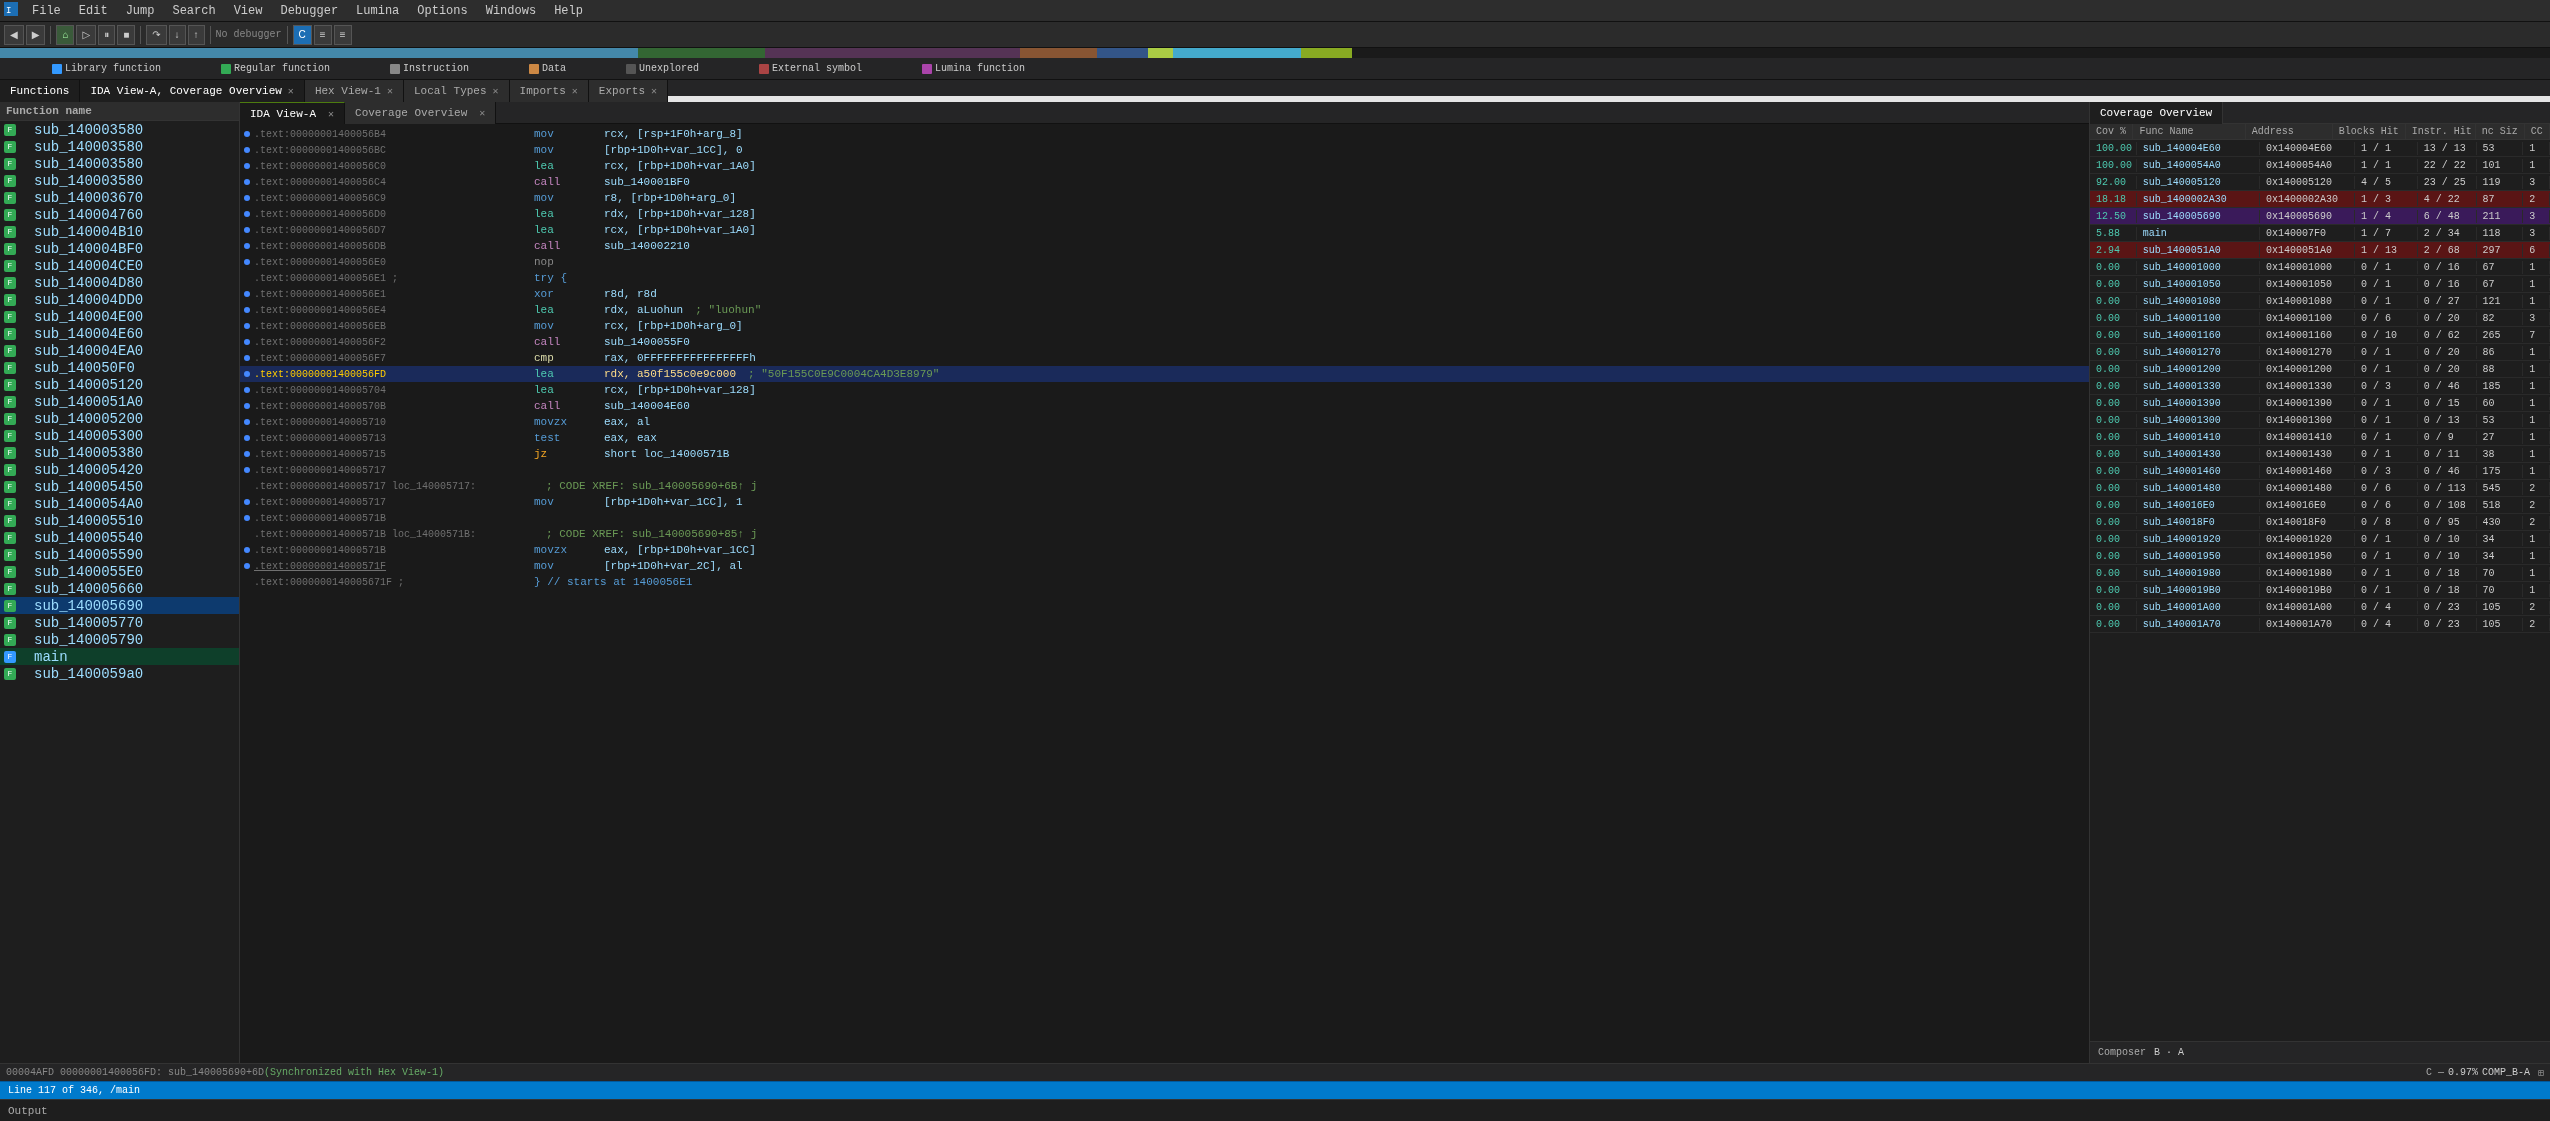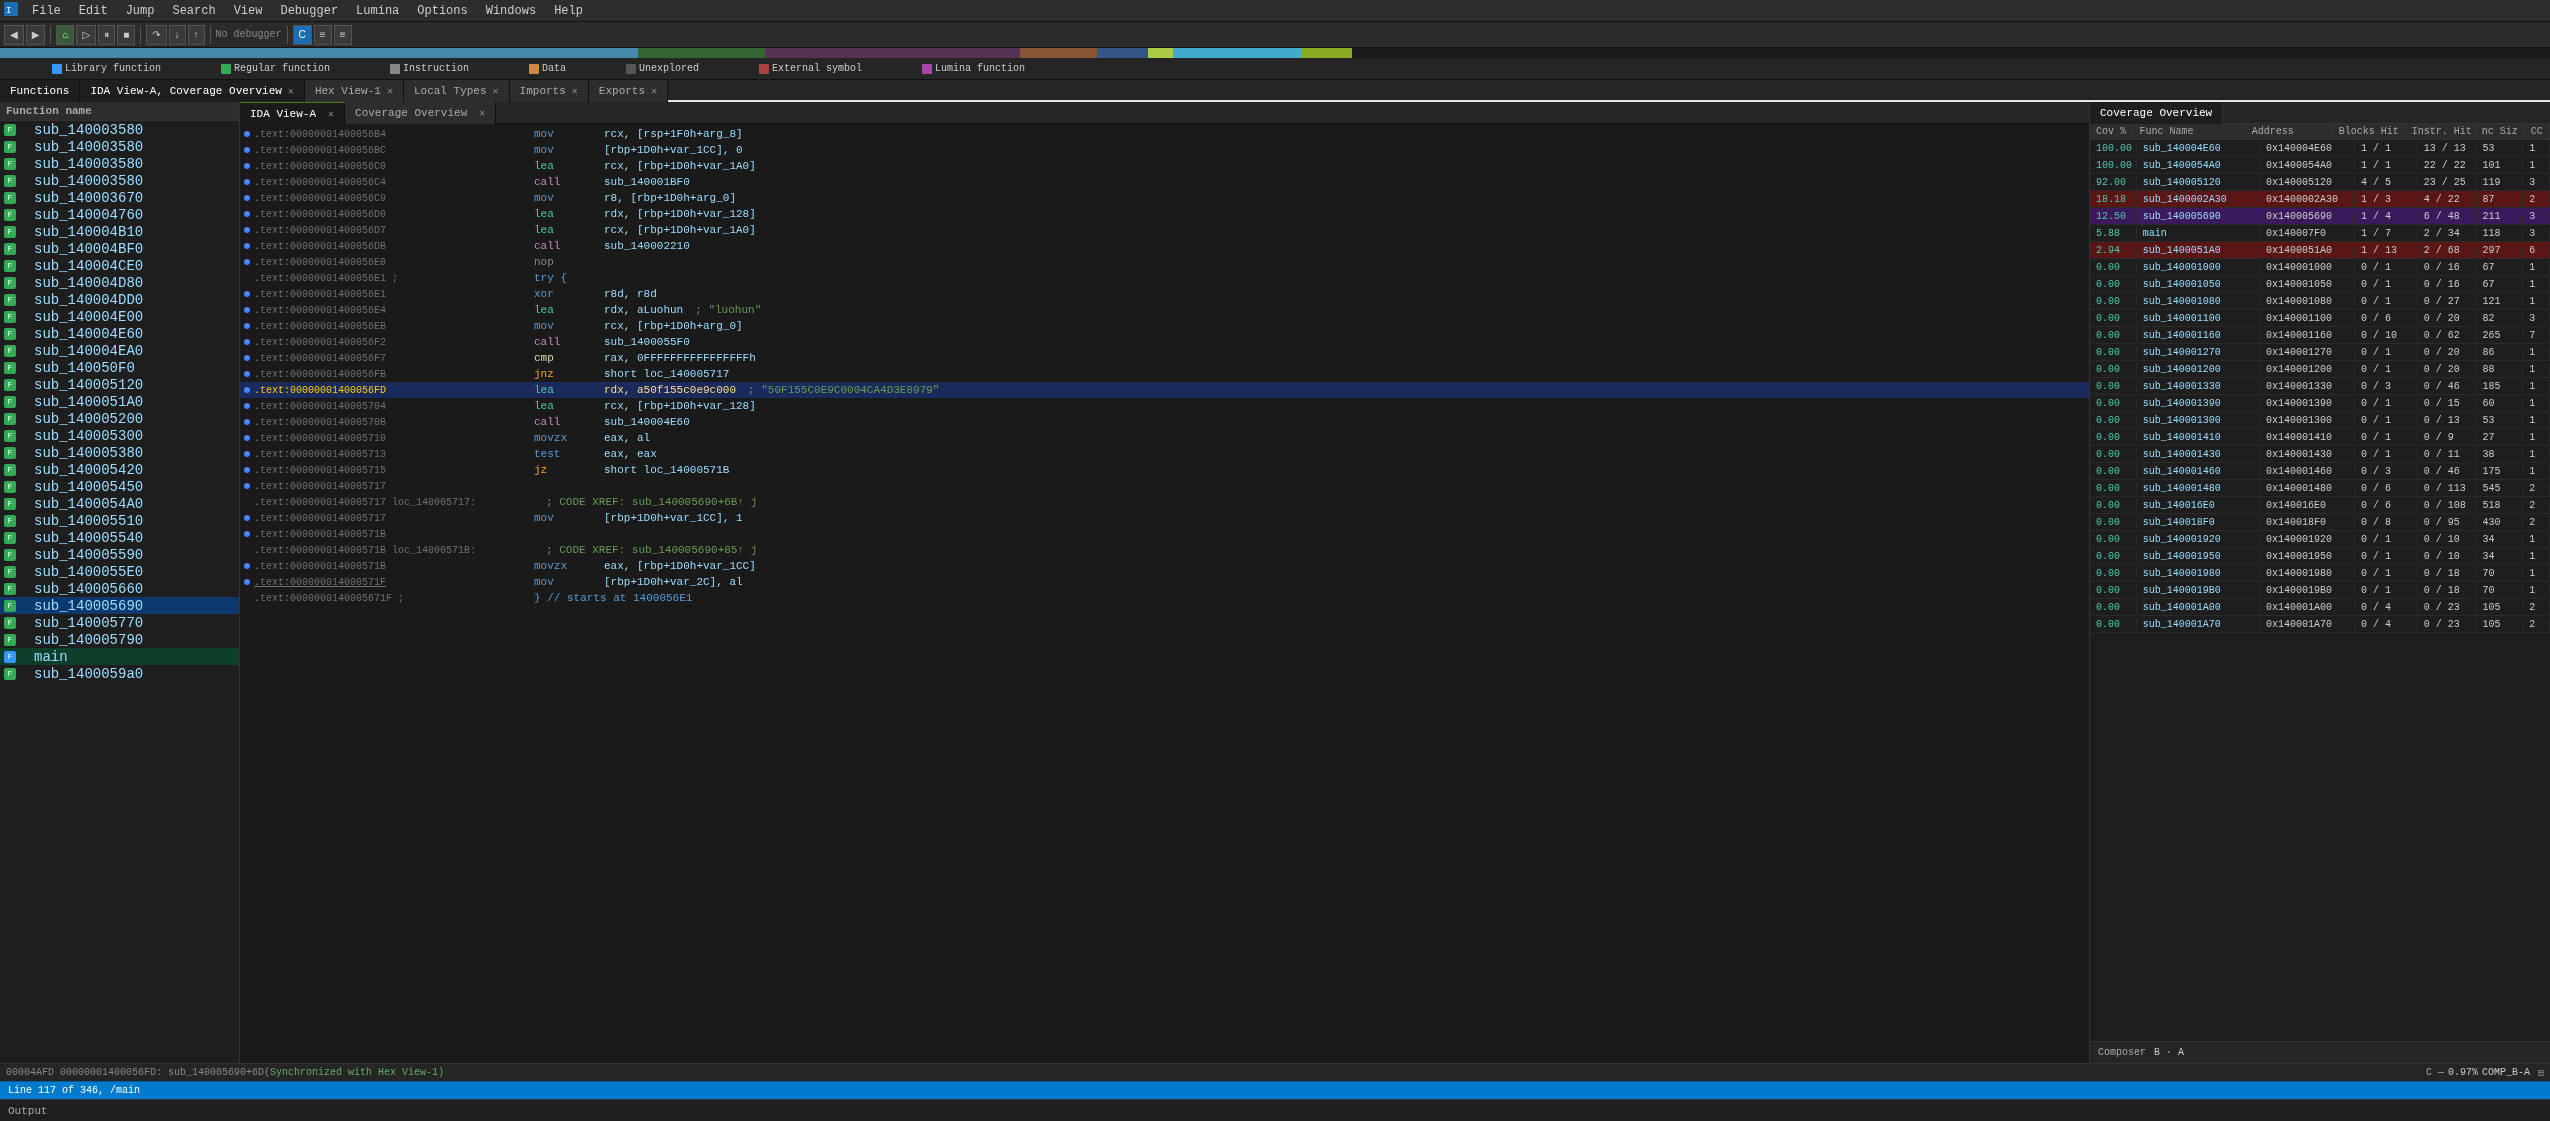--- a/index.html
+++ b/index.html
@@ -58,21 +58,21 @@
       display: flex;
       overflow: hidden;
     }
     .seg-chunk { height: 100%; }
 
     
     .tab-bar-row {
       display: flex;
       background: #252526;
       height: 22px;
-      border-bottom: 2px solid #e5e5e5;
+      border-bottom: 6px solid #e5e5e5;
     }
     .tab {
       display: flex;
       align-items: center;
       padding: 0 10px;
       height: 22px;
       background: #2d2d2d;
       border-right: 1px solid #111;
       color: #aaa;
       font-size: 11px;
@@ -709,26 +709,20 @@
             <span class="line-addr" style="color: rgb(112, 112, 112);">.text:00000001400056F2</span>
             <span class="line-mnem" style="color: rgb(197, 134, 192); min-width: 70px; display: inline-block;">call</span>
             <span class="line-operand" style="color: rgb(156, 220, 254);">sub_1400055F0</span>
           </div>
           <div class="code-line">
             <div class="line-dot" style="background: rgb(68, 136, 255);"></div>
             <span class="line-addr" style="color: rgb(112, 112, 112);">.text:00000001400056F7</span>
             <span class="line-mnem" style="color: rgb(220, 220, 170); min-width: 70px; display: inline-block;">cmp</span>
             <span class="line-operand" style="color: rgb(156, 220, 254);">rax, 0FFFFFFFFFFFFFFFFh</span>
           </div>
-          <div class="code-line">
-            <div class="line-dot" style="background: rgb(68, 136, 255);"></div>
-            <span class="line-addr" style="color: rgb(112, 112, 112);">.text:00000001400056FB</span>
-            <span class="line-mnem" style="color: rgb(245, 166, 35); min-width: 70px; display: inline-block;">jnz</span>
-            <span class="line-operand" style="color: rgb(156, 220, 254);">short loc_140005717</span>
-          </div>
           <div class="code-line highlighted" style="background: rgb(26, 42, 90);">
             <div class="line-dot" style="background: rgb(68, 136, 255);"></div>
             <span class="line-addr" style="color: rgb(255, 204, 0);">.text:00000001400056FD</span>
             <span class="line-mnem" style="color: rgb(78, 201, 176); min-width: 70px; display: inline-block;">lea</span>
             <span class="line-operand" style="color: rgb(255, 221, 136);">rdx, a50f155c0e9c000</span>
             <span class="line-comment" style="margin-left: 12px;">; "50F155C0E9C0004CA4D3E8979"</span>
           </div>
           <div class="code-line">
             <div class="line-dot" style="background: rgb(68, 136, 255);"></div>
             <span class="line-addr" style="color: rgb(112, 112, 112);">.text:0000000140005704</span>

